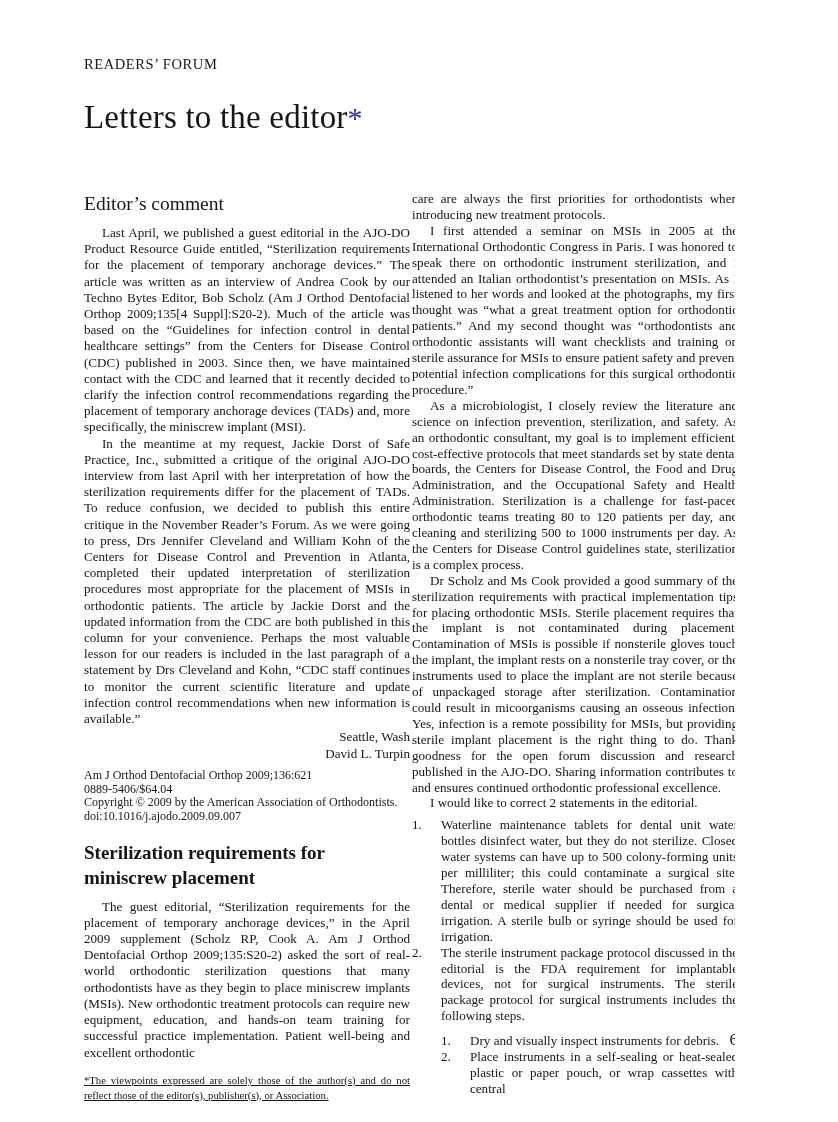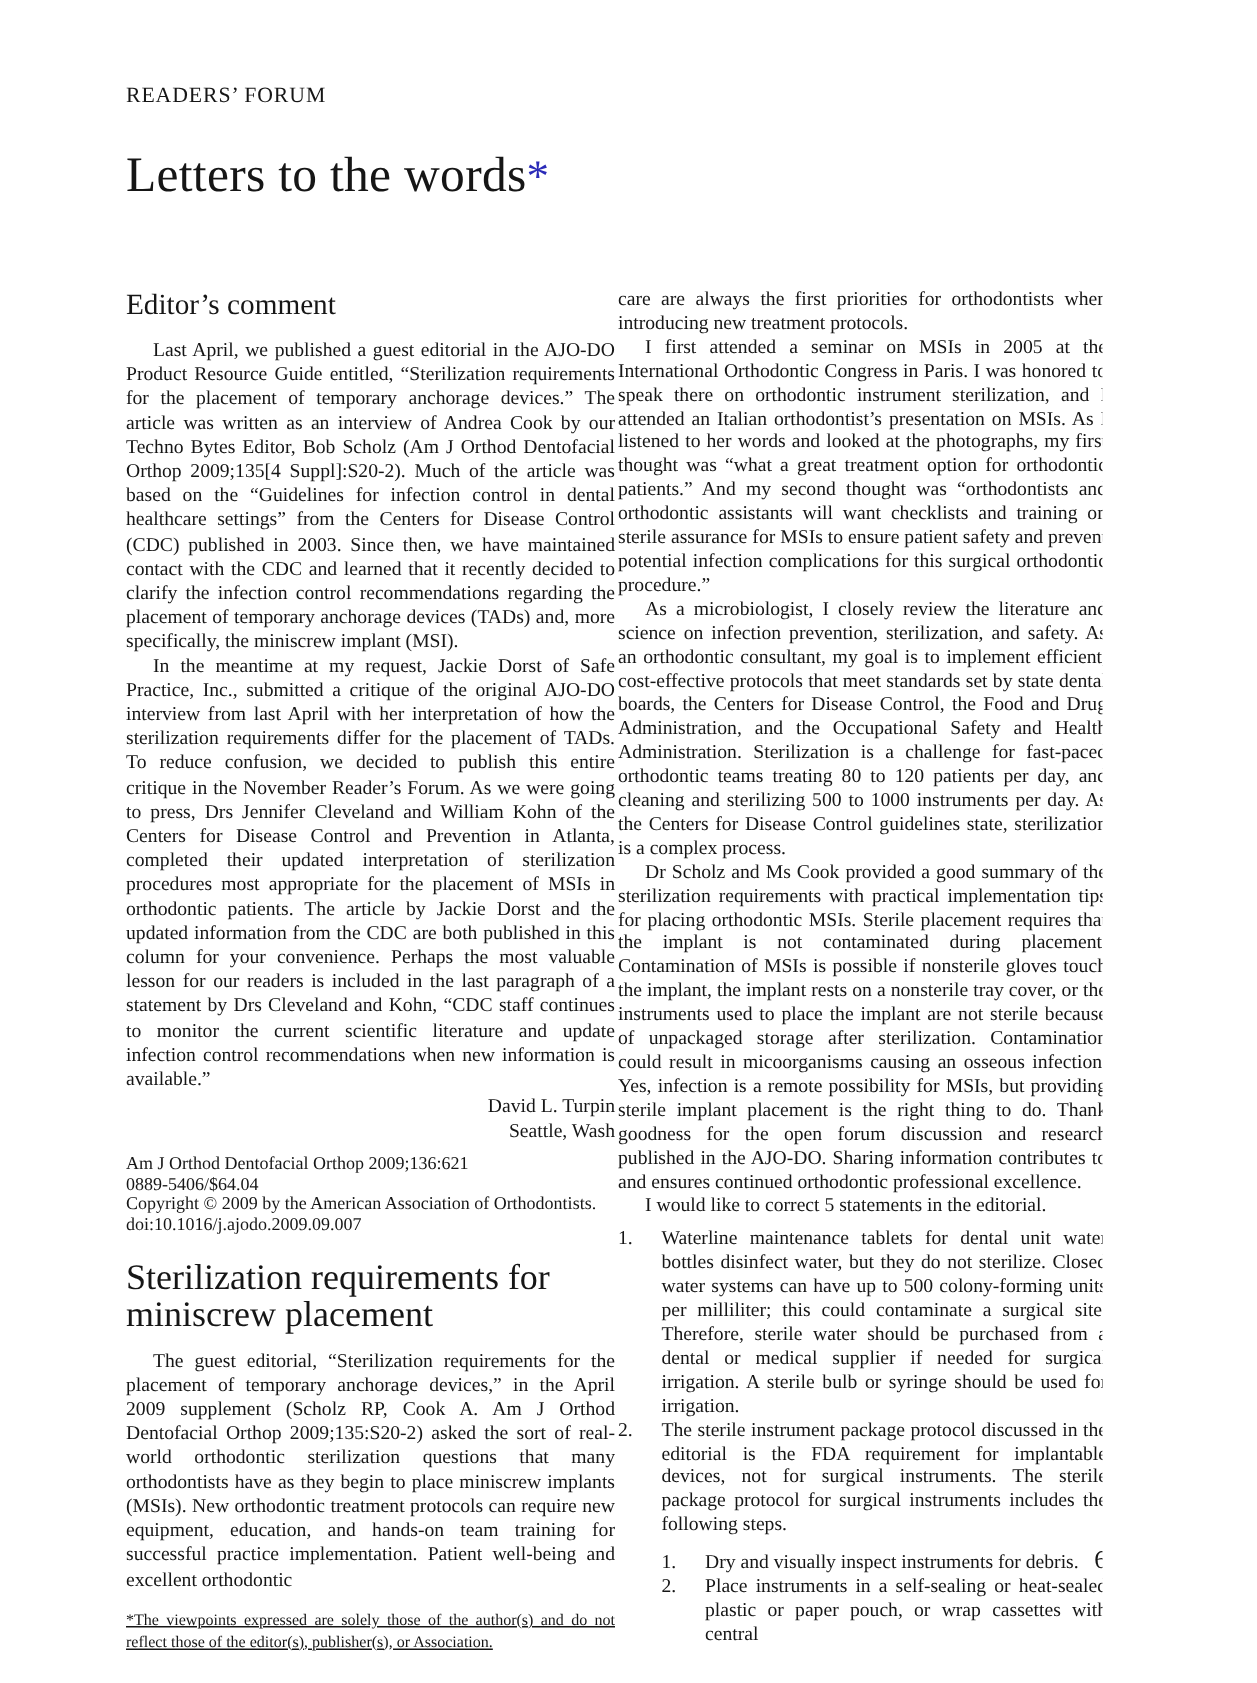--- a/index.html
+++ b/index.html
@@ -33,21 +33,21 @@
     display:flex;flex-direction:column;
     font-size:13.1px;
   }
   .col-left{line-height:16.2px;}
   .col-right{line-height:15.9px;}
   h2.sec{
     font-size:19.5px;font-weight:normal;
     line-height:25px;margin:0 0 9px 0;
   }
   h2.sec2{
-    font-size:24px;font-weight:normal;
+    font-size:19px;font-weight:bold;
     line-height:25px;margin:16px 0 9px 0;
   }
   .p{
     margin:0;text-indent:18px;text-align:justify;
   }
   .p-cont{
     margin:0;text-indent:0;text-align:justify;
   }
   .byline{
     text-align:right;line-height:17px;margin-top:1px;
@@ -72,49 +72,49 @@
     text-align:right;font-size:17px;
   }
 </style>
 </head>
 <body>
 
 <div class="page">
 
   <div class="kicker">READERS’ FORUM</div>
 
-  <div class="main-title"><span>Letters to the words</span><span class="star">*</span></div>
+  <div class="main-title"><span>Letters to the editor</span><span class="star">*</span></div>
 
   <div class="columns">
 
     <div class="col col-left">
       <h2 class="sec">Editor’s comment</h2>
       <p class="p">Last April, we published a guest editorial in the AJO-DO Product Resource Guide entitled, “Sterilization requirements for the placement of temporary anchorage devices.” The article was written as an interview of Andrea Cook by our Techno Bytes Editor, Bob Scholz (Am J Orthod Dentofacial Orthop 2009;135[4 Suppl]:S20-2). Much of the article was based on the “Guidelines for infection control in dental healthcare settings” from the Centers for Disease Control (CDC) published in 2003. Since then, we have maintained contact with the CDC and learned that it recently decided to clarify the infection control recommendations regarding the placement of temporary anchorage devices (TADs) and, more specifically, the miniscrew implant (MSI).</p>
       <p class="p">In the meantime at my request, Jackie Dorst of Safe Practice, Inc., submitted a critique of the original AJO-DO interview from last April with her interpretation of how the sterilization requirements differ for the placement of TADs. To reduce confusion, we decided to publish this entire critique in the November Reader’s Forum. As we were going to press, Drs Jennifer Cleveland and William Kohn of the Centers for Disease Control and Prevention in Atlanta, completed their updated interpretation of sterilization procedures most appropriate for the placement of MSIs in orthodontic patients. The article by Jackie Dorst and the updated information from the CDC are both published in this column for your convenience. Perhaps the most valuable lesson for our readers is included in the last paragraph of a statement by Drs Cleveland and Kohn, “CDC staff continues to monitor the current scientific literature and update infection control recommendations when new information is available.”</p>
       <div class="byline">
+        <div>Seattle, Wash</div>
         <div>David L. Turpin</div>
-        <div>Seattle, Wash</div>
       </div>
       <div class="citation">
         <div>Am J Orthod Dentofacial Orthop 2009;136:621</div>
         <div>0889-5406/$64.04</div>
         <div>Copyright © 2009 by the American Association of Orthodontists.</div>
         <div>doi:10.1016/j.ajodo.2009.09.007</div>
       </div>
       <h2 class="sec2">Sterilization requirements for miniscrew placement</h2>
       <p class="p">The guest editorial, “Sterilization requirements for the placement of temporary anchorage devices,” in the April 2009 supplement (Scholz RP, Cook A. Am J Orthod Dentofacial Orthop 2009;135:S20-2) asked the sort of real-world orthodontic sterilization questions that many orthodontists have as they begin to place miniscrew implants (MSIs). New orthodontic treatment protocols can require new equipment, education, and hands-on team training for successful practice implementation. Patient well-being and excellent orthodontic</p>
       <div class="footnote"><span>*</span><span>The viewpoints expressed are solely those of the author(s) and do not reflect those of the editor(s), publisher(s), or Association.</span></div>
     </div>
 
     <div class="col col-right">
       <p class="p-cont">care are always the first priorities for orthodontists when introducing new treatment protocols.</p>
       <p class="p">I first attended a seminar on MSIs in 2005 at the International Orthodontic Congress in Paris. I was honored to speak there on orthodontic instrument sterilization, and I attended an Italian orthodontist’s presentation on MSIs. As I listened to her words and looked at the photographs, my first thought was “what a great treatment option for orthodontic patients.” And my second thought was “orthodontists and orthodontic assistants will want checklists and training on sterile assurance for MSIs to ensure patient safety and prevent potential infection complications for this surgical orthodontic procedure.”</p>
       <p class="p">As a microbiologist, I closely review the literature and science on infection prevention, sterilization, and safety. As an orthodontic consultant, my goal is to implement efficient, cost-effective protocols that meet standards set by state dental boards, the Centers for Disease Control, the Food and Drug Administration, and the Occupational Safety and Health Administration. Sterilization is a challenge for fast-paced orthodontic teams treating 80 to 120 patients per day, and cleaning and sterilizing 500 to 1000 instruments per day. As the Centers for Disease Control guidelines state, sterilization is a complex process.</p>
       <p class="p">Dr Scholz and Ms Cook provided a good summary of the sterilization requirements with practical implementation tips for placing orthodontic MSIs. Sterile placement requires that the implant is not contaminated during placement. Contamination of MSIs is possible if nonsterile gloves touch the implant, the implant rests on a nonsterile tray cover, or the instruments used to place the implant are not sterile because of unpackaged storage after sterilization. Contamination could result in micoorganisms causing an osseous infection. Yes, infection is a remote possibility for MSIs, but providing sterile implant placement is the right thing to do. Thank goodness for the open forum discussion and research published in the AJO-DO. Sharing information contributes to and ensures continued orthodontic professional excellence.</p>
-      <p class="p">I would like to correct 5 statements in the editorial.</p>
+      <p class="p">I would like to correct 2 statements in the editorial.</p>
       <div class="olist">
         <div class="li">
           <span class="num">1.</span>
           <span class="li-body">Waterline maintenance tablets for dental unit water bottles disinfect water, but they do not sterilize. Closed water systems can have up to 500 colony-forming units per milliliter; this could contaminate a surgical site. Therefore, sterile water should be purchased from a dental or medical supplier if needed for surgical irrigation. A sterile bulb or syringe should be used for irrigation.</span>
         </div>
         <div class="li">
           <span class="num">2.</span>
           <span class="li-body">The sterile instrument package protocol discussed in the editorial is the FDA requirement for implantable devices, not for surgical instruments. The sterile package protocol for surgical instruments includes the following steps.</span>
         </div>
         <div class="nested">

